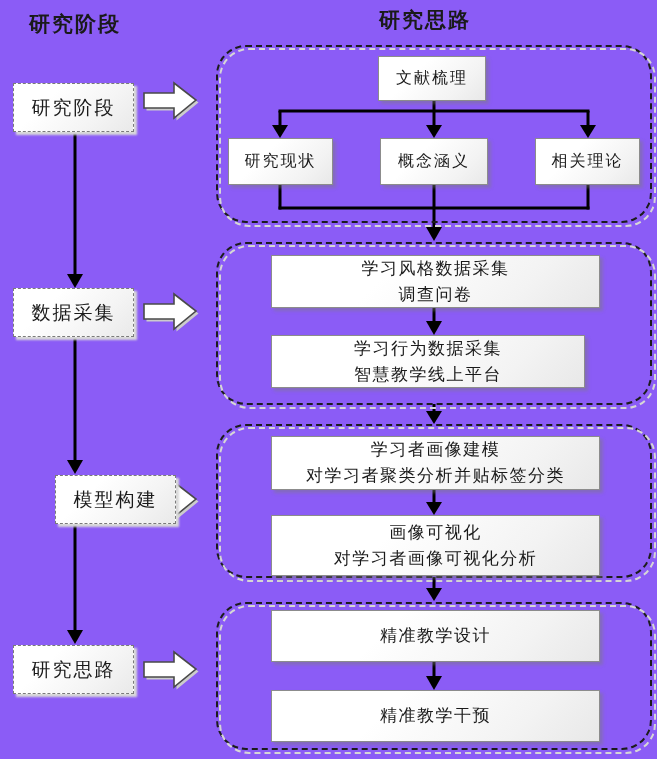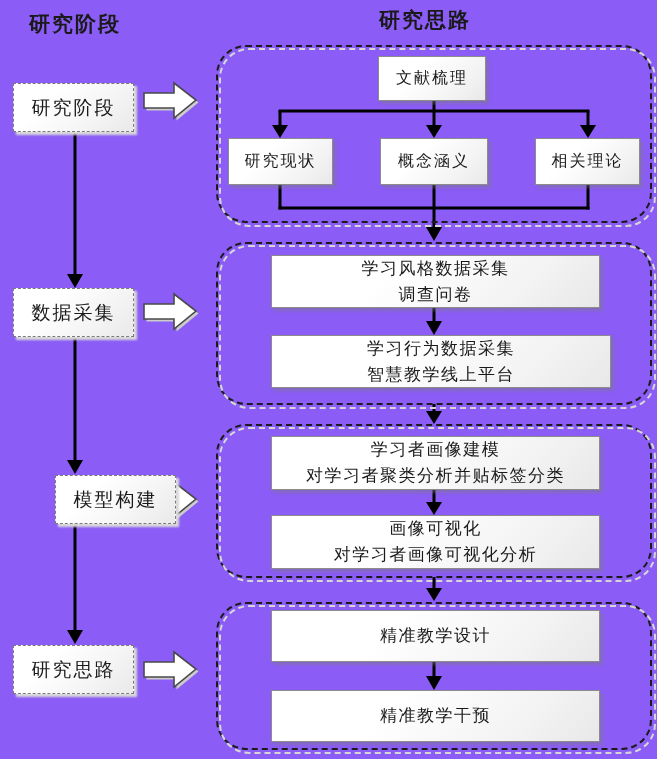--- a/index.html
+++ b/index.html
@@ -174,30 +174,30 @@
 
   <div class="fbox" style="left:378px; top:56px; width:108px; height:45px;">文献梳理</div>
   <div class="fbox" style="left:228px; top:138px; width:105px; height:47px;">研究现状</div>
   <div class="fbox" style="left:380px; top:138px; width:108px; height:47px;">概念涵义</div>
   <div class="fbox" style="left:535px; top:138px; width:105px; height:47px;">相关理论</div>
 
   <div class="wbox" style="left:271px; top:255px; width:329px; height:53px;">
     <div>学习风格数据采集</div>
     <div>调查问卷</div>
   </div>
-  <div class="wbox" style="left:271px; top:335px; width:340px; height:53px;">
+  <div class="wbox" style="left:271px; top:335px; width:314px; height:53px;">
     <div>学习行为数据采集</div>
     <div>智慧教学线上平台</div>
   </div>
 
   <div class="wbox" style="left:271px; top:436px; width:329px; height:54px;">
     <div>学习者画像建模</div>
     <div>对学习者聚类分析并贴标签分类</div>
   </div>
-  <div class="wbox" style="left:271px; top:515px; width:329px; height:54px;">
+  <div class="wbox" style="left:271px; top:515px; width:329px; height:61px;">
     <div>画像可视化</div>
     <div>对学习者画像可视化分析</div>
   </div>
 
   <div class="wbox" style="left:271px; top:610px; width:329px; height:52px;">
     <div>精准教学设计</div>
   </div>
   <div class="wbox" style="left:271px; top:690px; width:329px; height:52px;">
     <div>精准教学干预</div>
   </div>

